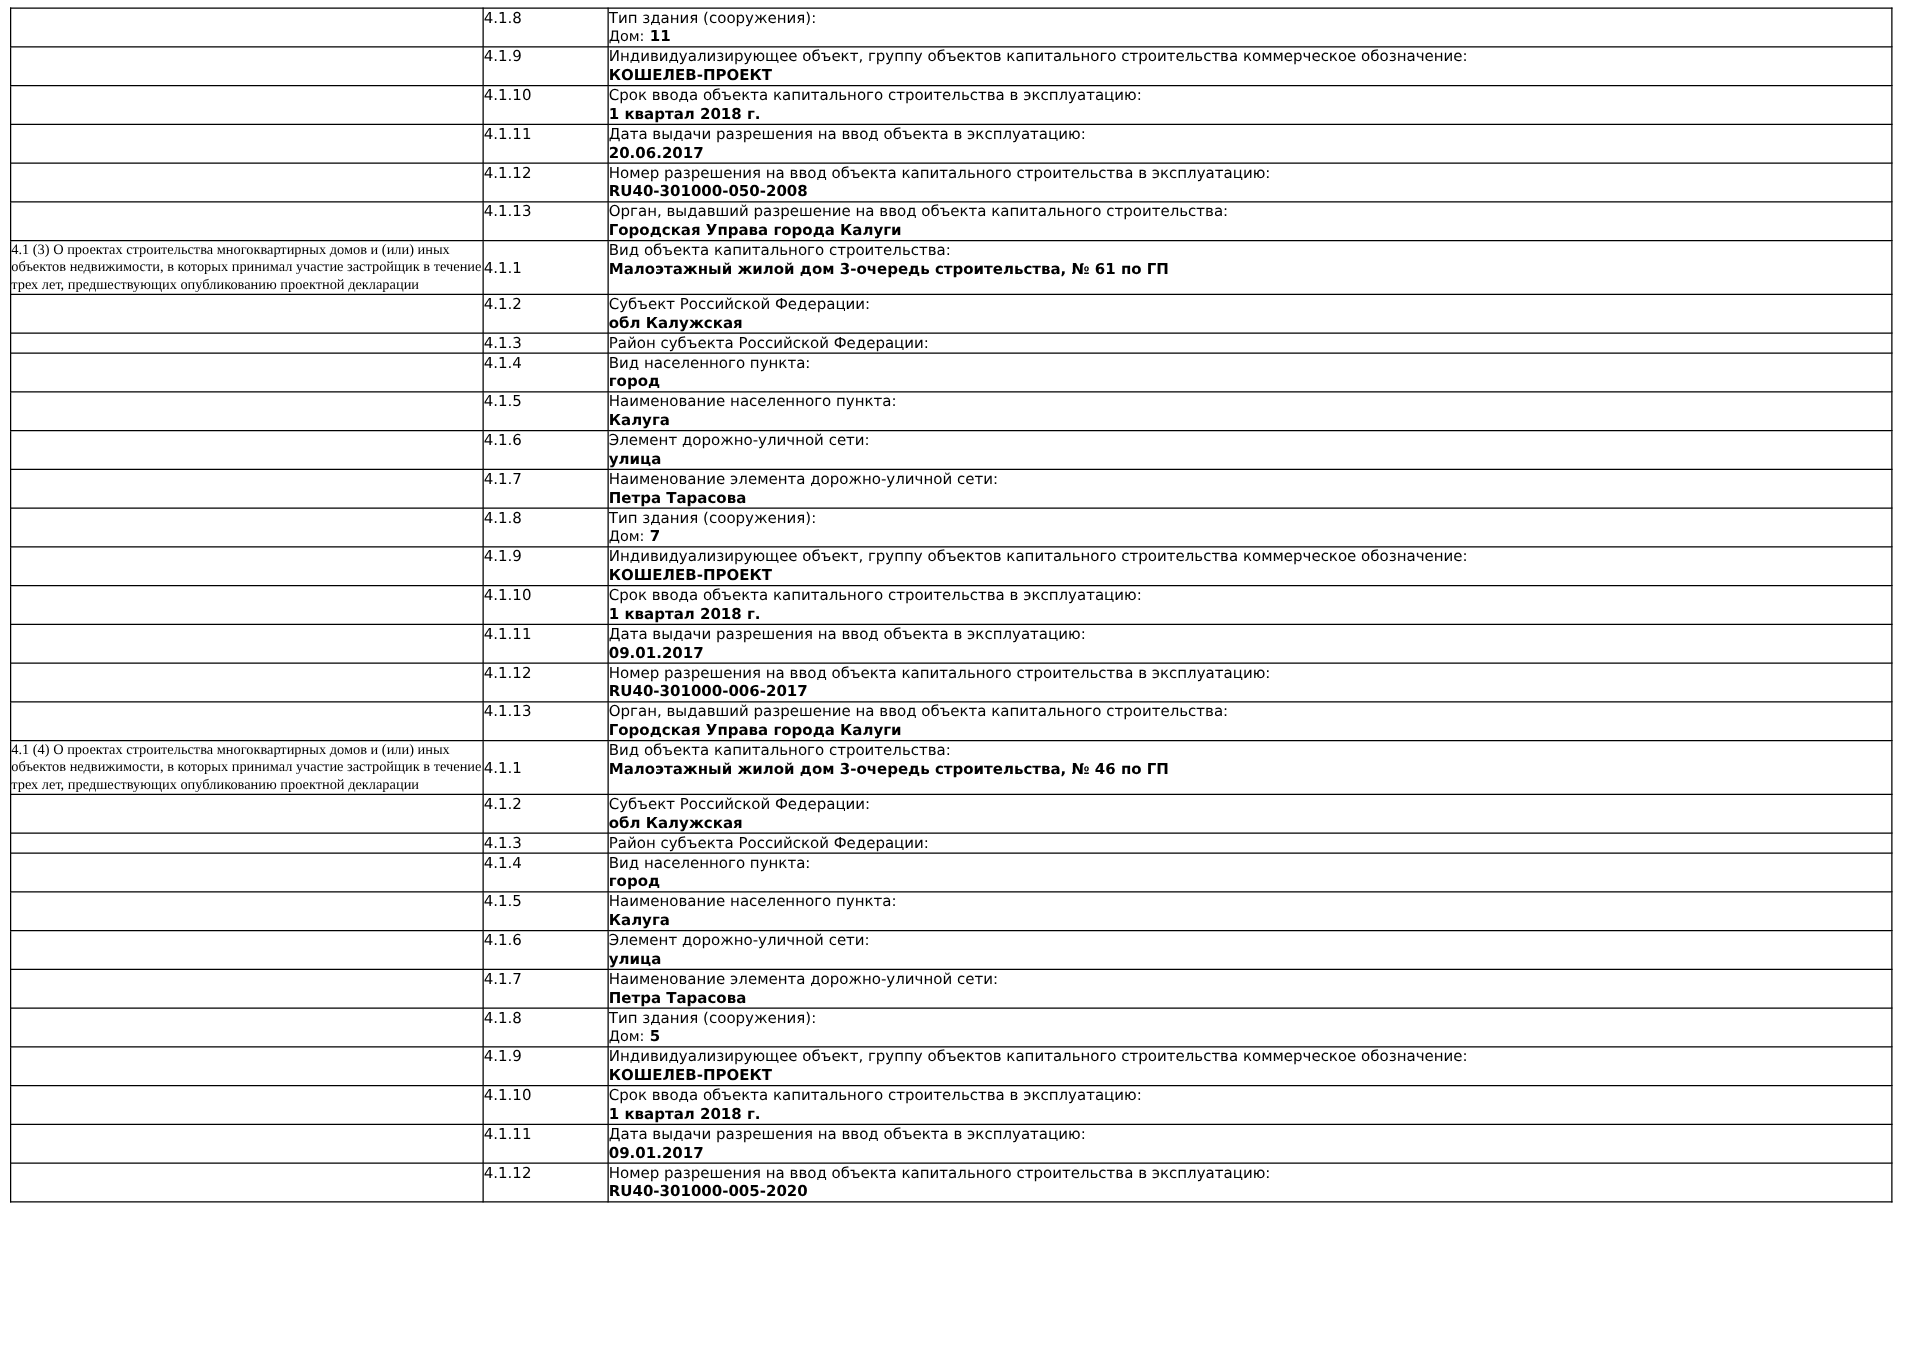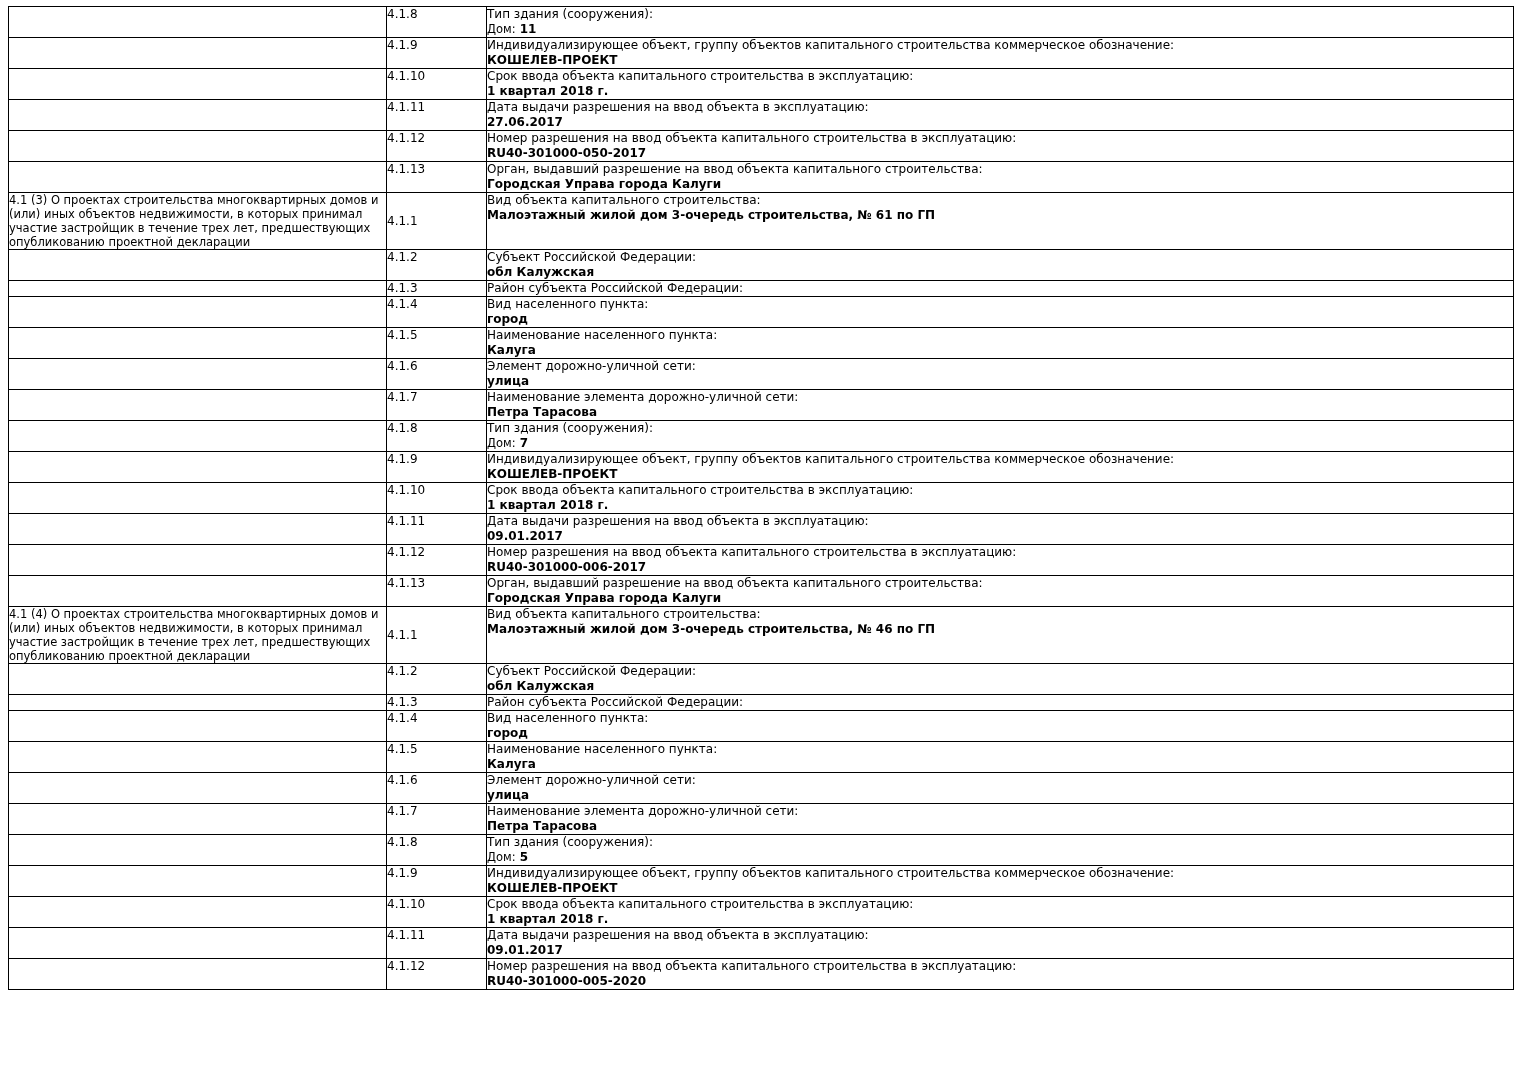--- a/index.html
+++ b/index.html
@@ -64,20 +64,21 @@
   }
   .inline-lbl {
     font-size: 11.5px;
     font-weight: normal;
   }
   .row-tall td.c-code {
     vertical-align: middle;
   }
   .sect-text {
     display: block;
+    font-family: Liberation Serif, serif;
   }
 </style>
 </head>
 <body>
 
 <div class="page">
   <table class="decl">
     <colgroup>
       <col style="width:378px">
       <col style="width:100px">
@@ -106,29 +107,29 @@
           <td class="c-value">
             <div class="lbl">Срок ввода объекта капитального строительства в эксплуатацию:</div>
             <div class="val">1  квартал 2018 г.</div>
           </td>
         </tr>
         <tr>
           <td class="c-section"></td>
           <td class="c-code">4.1.11</td>
           <td class="c-value">
             <div class="lbl">Дата выдачи разрешения на ввод объекта в эксплуатацию:</div>
-            <div class="val">27.06.2017</div>
+            <div class="val">20.06.2017</div>
           </td>
         </tr>
         <tr>
           <td class="c-section"></td>
           <td class="c-code">4.1.12</td>
           <td class="c-value">
             <div class="lbl">Номер разрешения на ввод объекта капитального строительства в эксплуатацию:</div>
-            <div class="val">RU40-301000-050-2017</div>
+            <div class="val">RU40-301000-050-2008</div>
           </td>
         </tr>
         <tr>
           <td class="c-section"></td>
           <td class="c-code">4.1.13</td>
           <td class="c-value">
             <div class="lbl">Орган, выдавший разрешение на ввод объекта капитального строительства:</div>
             <div class="val">Городская Управа города Калуги</div>
           </td>
         </tr>

